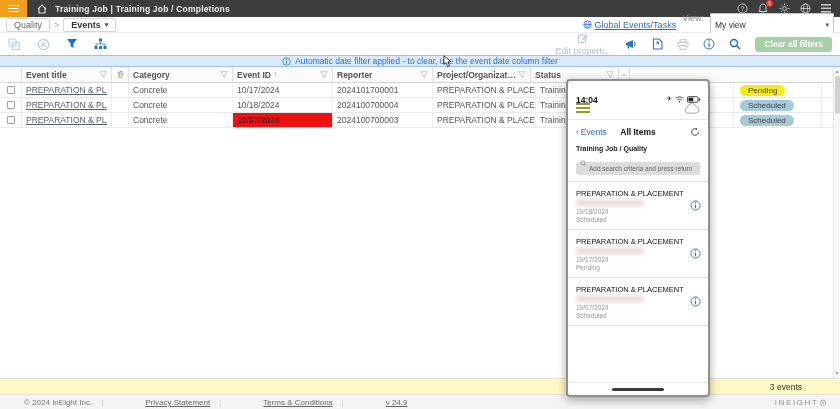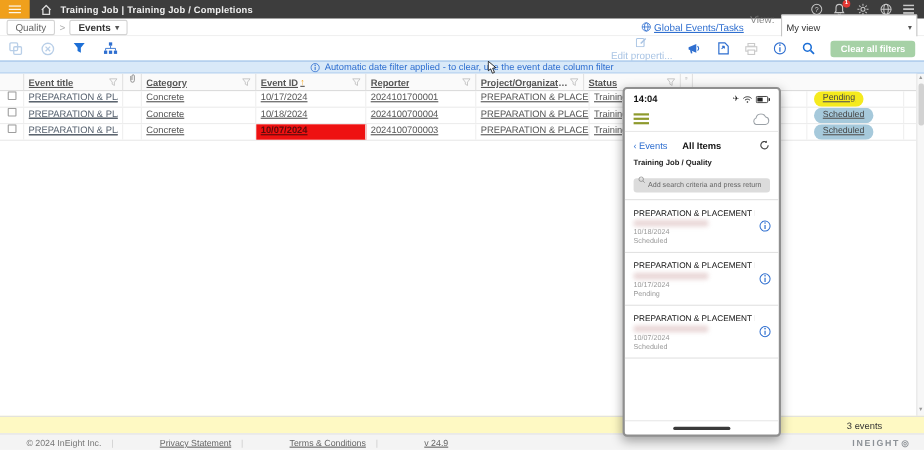--- a/index.html
+++ b/index.html
@@ -39,21 +39,21 @@
   .clear-btn { background:#a6d1a6; color:#fff; border:none; border-radius:3px; font-size:8.5px; font-weight:bold; height:15px; padding:0 9px; font-family:"Liberation Sans",sans-serif; }
 
   
   .banner { left:0; top:55px; width:840px; height:12px; background:#d9e9f8; border-top:1px solid #9dc1e8; border-bottom:1px solid #9dc1e8; color:#2f6fd0; font-size:8.5px; display:flex; align-items:center; justify-content:center; gap:4px; }
   .cursor-ptr { left:443px; top:55px; z-index:5; }
 
   
   .grid { left:0; top:67px; width:833px; height:311px; background:#fff; }
   .grow { display:flex; height:15px; border-bottom:1px solid #e9e9e9; background:#fff; }
   .ghead { height:16px; background:#fafafa; border-bottom:1px solid #d5d5d5; }
-  .cell { height:100%; display:flex; padding:0 4px; border-right:1px solid #efefef; overflow:hidden; white-space:nowrap; font-size:8.5px; color:#555;text-decoration:underline; }
+  .cell { height:100%; display:flex; align-items:center; padding:0 4px; border-right:1px solid #efefef; overflow:hidden; white-space:nowrap; font-size:8.5px; color:#555; }
   .ghead .cell { font-weight:bold; color:#555; font-size:8.5px; border-right:1px solid #e2e2e2; }
   .c0{width:22px; justify-content:center;} .c1{width:90px;} .c2{width:17px; justify-content:center;}
   .c3{width:104px;} .c4{width:100px;} .c5{width:100px;} .c6{width:103px;} .c7{width:98px;}
   .c8{width:100px;} .c9{width:88px;} .c10{width:11px; border-right:none;}
   .hflex { display:flex; align-items:center; width:100%; }
   .hflex .hlabel { overflow:hidden; text-overflow:ellipsis; }
   .hflex .push { margin-left:auto; display:flex; align-items:center; }
   .sort-up { color:#f2a51f; font-size:8px; font-weight:bold; margin-left:2px; }
   .cb { width:8px; height:8px; border:1px solid #9e9e9e; border-radius:1px; background:#fff; }
   .lnk { color:#55606e; text-decoration:underline; overflow:hidden; white-space:nowrap; }
@@ -67,25 +67,25 @@
   .varrow { font-size:5px; color:#999; line-height:9px; height:9px; }
   .vthumb { width:5px; height:38px; background:#d2d2d2; border-radius:2px; }
   .vspace { flex:1; }
 
   
   .gridfoot { left:0; top:378px; width:840px; height:16px; background:#fef9c3; border-top:1px solid #e0e0e0; display:flex; align-items:center; }
   .count-label { margin-left:auto; margin-right:38px; font-size:8.5px; color:#333; }
   .pagefoot { left:0; top:394px; width:840px; height:15px; background:#f4f4f4; border-top:1px solid #e2e2e2; display:flex; align-items:center; font-size:8px; color:#777; padding:0 12px 0 24px; }
   .pagefoot .sep { color:#ccc; margin:0 9px; }
   .pagefoot a { color:#666; text-decoration:underline;padding-left:33px; }
-  .brand { margin-left:auto; color:#8c9196; font-weight:bold; letter-spacing:1.6px; font-size:8px; display:flex; align-items:flex-end; gap:1px; }
+  .brand { margin-left:auto; color:#8c9196; font-weight:normal; letter-spacing:1.6px; font-size:8px; display:flex; align-items:flex-end; gap:1px; }
 
   
   .phone { left:566px; top:79px; width:144px; height:318px; background:#fff; border:2px solid #8f8f8f; border-radius:4px; box-shadow:0 3px 10px rgba(0,0,0,.35); z-index:10; display:flex; flex-direction:column; overflow:hidden; }
-  .p-status { height:16px; display:flex; align-items:center; padding:2px 8px 0 8px; }
+  .p-status { height:16px; display:flex; align-items:flex-start; padding:14px 8px 0 8px; }
   .p-time { font-size:8.5px; font-weight:bold; color:#111; }
   .p-status-right { margin-left:auto; display:flex; align-items:center; gap:3px; }
   .p-plane { font-size:7px; color:#222; }
   .p-apphead { height:22px; display:flex; align-items:center; padding:0 8px; }
   .p-hamb div { width:14px; height:2px; background:#8e9a2d; margin:2px 0; }
   .p-cloud { margin-left:auto; }
   .p-div { border-top:1px solid #e8e8e8; }
   .p-nav { height:23px; display:flex; align-items:center; padding:0 8px; }
   .p-back { color:#2f6fd0; font-size:8.5px; display:flex; align-items:center; gap:2px; }
   .p-navtitle { position:absolute; left:0; right:0; text-align:center; font-size:8.5px; font-weight:bold; color:#111; pointer-events:none; }

